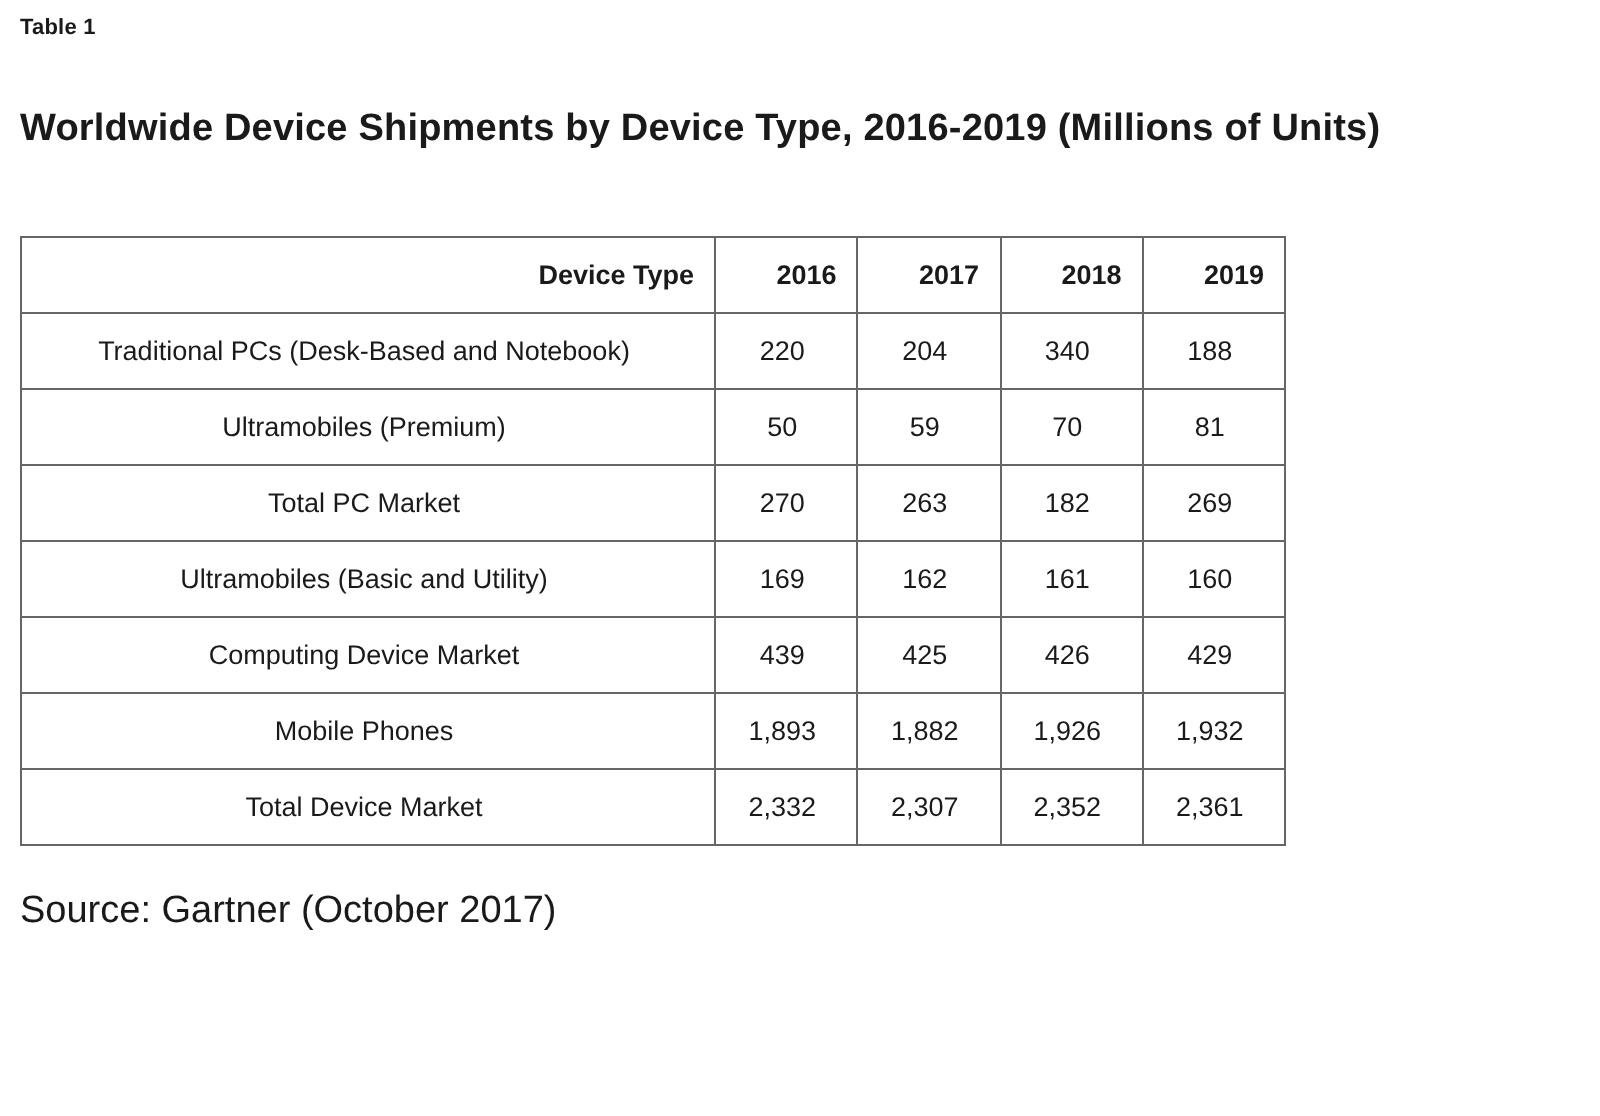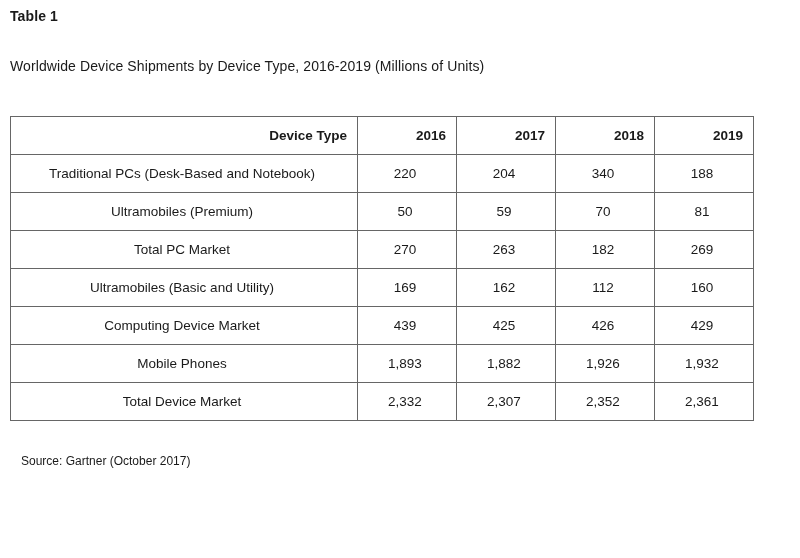--- a/index.html
+++ b/index.html
@@ -14,36 +14,36 @@
     color: #1a1a1a;
     position: relative;
     overflow: hidden;
   }
   .page {
     padding: 0 10px;
     box-sizing: border-box;
     width: 800px;
   }
   .table-label {
-    font-size: 14px;
+    font-size: 11px;
     font-weight: bold;
     margin: 0;
     padding: 8px 0 0 0;
     letter-spacing: 0.1px;
   }
   .table-title {
-    font-size: 14px;
-    font-weight: normal;
+    font-size: 19px;
+    font-weight: bold;
     margin: 0;
     padding: 34px 0 0 0;
     letter-spacing: 0.1px;
   }
   table.data {
     border-collapse: collapse;
-    width: 744px;
+    width: 633px;
     margin-top: 42px;
     table-layout: fixed;
   }
   table.data td, table.data th {
     border: 1px solid #666;
     font-size: 13.5px;
     padding: 11px 10px 11px 6px;
     vertical-align: middle;
     background: #fff;
   }
@@ -56,23 +56,23 @@
     width: 330px;
   }
   td.num {
     text-align: center;
     font-weight: normal;
   }
   tr.total td {
     font-weight: normal;
   }
   .source {
-    font-size: 12px;
+    font-size: 19px;
     padding-top: 22px;
-    margin: 11px;
+    margin: 0;
   }
 </style>
 </head>
 <body>
 
 <div class="page">
 
   <p class="table-label">Table 1</p>
 
   <p class="table-title">Worldwide Device Shipments by Device Type, 2016-2019 (Millions of Units)</p>
@@ -106,21 +106,21 @@
         <td class="col-label">Total PC Market</td>
         <td class="num">270</td>
         <td class="num">263</td>
         <td class="num">182</td>
         <td class="num">269</td>
       </tr>
       <tr>
         <td class="col-label">Ultramobiles (Basic and Utility)</td>
         <td class="num">169</td>
         <td class="num">162</td>
-        <td class="num">112</td>
+        <td class="num">161</td>
         <td class="num">160</td>
       </tr>
       <tr class="total">
         <td class="col-label">Computing Device Market</td>
         <td class="num">439</td>
         <td class="num">425</td>
         <td class="num">426</td>
         <td class="num">429</td>
       </tr>
       <tr>

